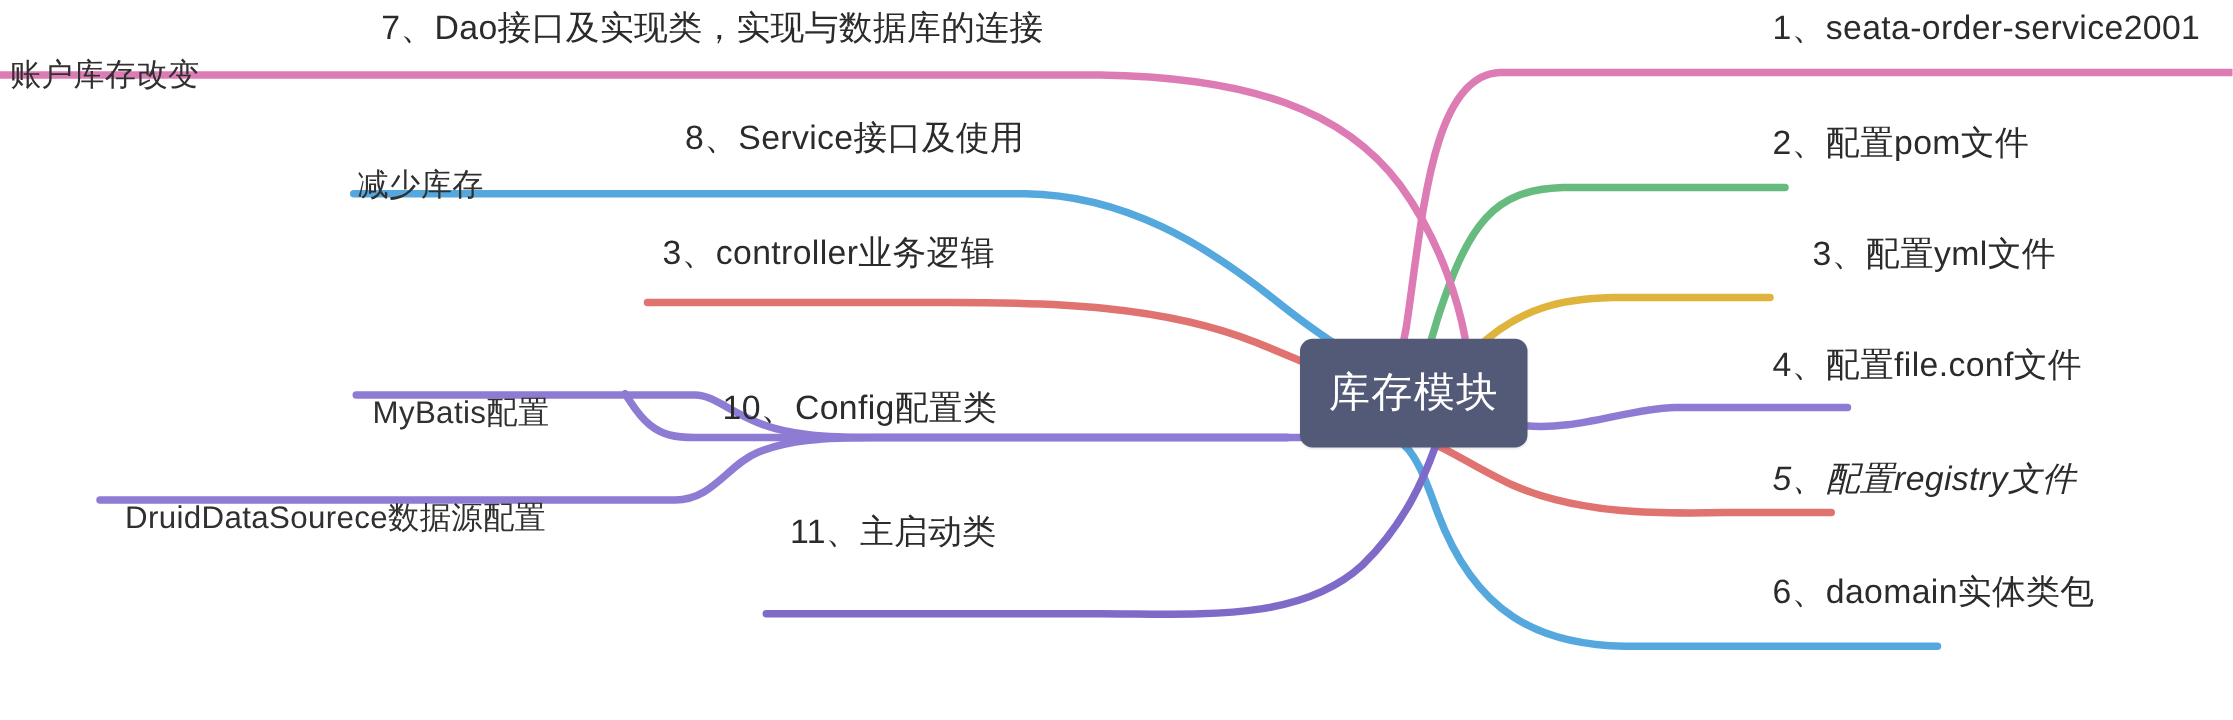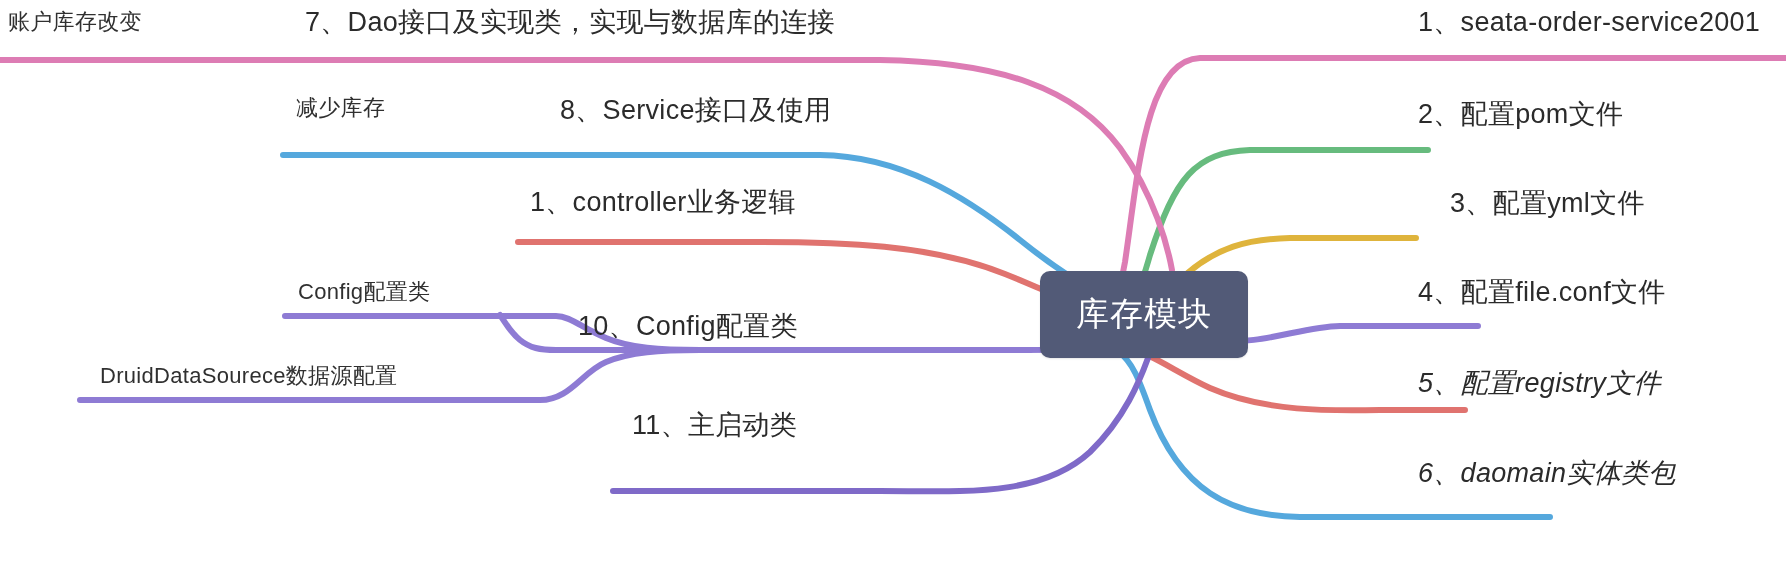--- a/index.html
+++ b/index.html
@@ -12,26 +12,26 @@
   svg.links{position:absolute;left:0;top:0;width:1786px;height:576px;pointer-events:none;}
 
   .node-label{
     position:absolute;
     color:#2b2b2b;
     font-size:27px;
     line-height:1.1;
     white-space:nowrap;
     letter-spacing:0.3px;
   }
-  .node-label.sub{font-size:22px;color:#303030;}
+  .node-label.sub{font-size:25px;color:#303030;margin-top:37px;}
 
   #root-node{
     position:absolute;
     left:1040px;top:271px;
-    width:208px;height:87px;
+    width:182px;height:87px;
     background:#525a77;
     border-radius:10px;
     display:flex;align-items:center;justify-content:center;
     box-shadow:0 1px 2px rgba(0,0,0,0.10);
   }
   #root-node .root-text{
     color:#ffffff;
     font-size:33px;
     letter-spacing:1px;
     white-space:nowrap;
@@ -65,26 +65,26 @@
 
   <div id="root-node" style="background: rgb(82, 90, 119);">
     <span class="root-text" style="color: rgb(255, 255, 255);">库存模块</span>
   </div>
 
   <div class="node-label" style="left:1418px;top:8px;">1、seata-order-service2001</div>
   <div class="node-label" style="left:1418px;top:100px;">2、配置pom文件</div>
   <div class="node-label" style="left:1450px;top:189px;">3、配置yml文件</div>
   <div class="node-label" style="left:1418px;top:278px;">4、配置file.conf文件</div>
   <div class="node-label" style="left:1418px;top:369px;font-style:italic;">5、配置registry文件</div>
-  <div class="node-label" style="left:1418px;top:459px;font-style:italic;">6、daomain实体类包</div>
+  <div class="node-label" style="left:1418px;top:459px;">6、daomain实体类包</div>
 
   <div class="node-label" style="left:305px;top:8px;">7、Dao接口及实现类，实现与数据库的连接</div>
-  <div class="node-label" style="left:560px;top:96px;">8、Service接口及使用</div>
-  <div class="node-label" style="left:530px;top:188px;">1、controller业务逻辑</div>
+  <div class="node-label" style="left:548px;top:96px;">8、Service接口及使用</div>
+  <div class="node-label" style="left:530px;top:188px;">3、controller业务逻辑</div>
   <div class="node-label" style="left:578px;top:312px;">10、Config配置类</div>
   <div class="node-label" style="left:632px;top:411px;">11、主启动类</div>
 
   <div class="node-label sub" style="left:8px;top:10px;">账户库存改变</div>
-  <div class="node-label sub" style="left:296px;top:98px;font-family:Liberation Mono, monospace;">减少库存</div>
-  <div class="node-label sub" style="left:298px;top:280px;">Config配置类</div>
+  <div class="node-label sub" style="left:286px;top:98px;">减少库存</div>
+  <div class="node-label sub" style="left:298px;top:280px;">MyBatis配置</div>
   <div class="node-label sub" style="left:100px;top:364px;">DruidDataSourece数据源配置</div>
 
 </div>
 
 </body></html>

